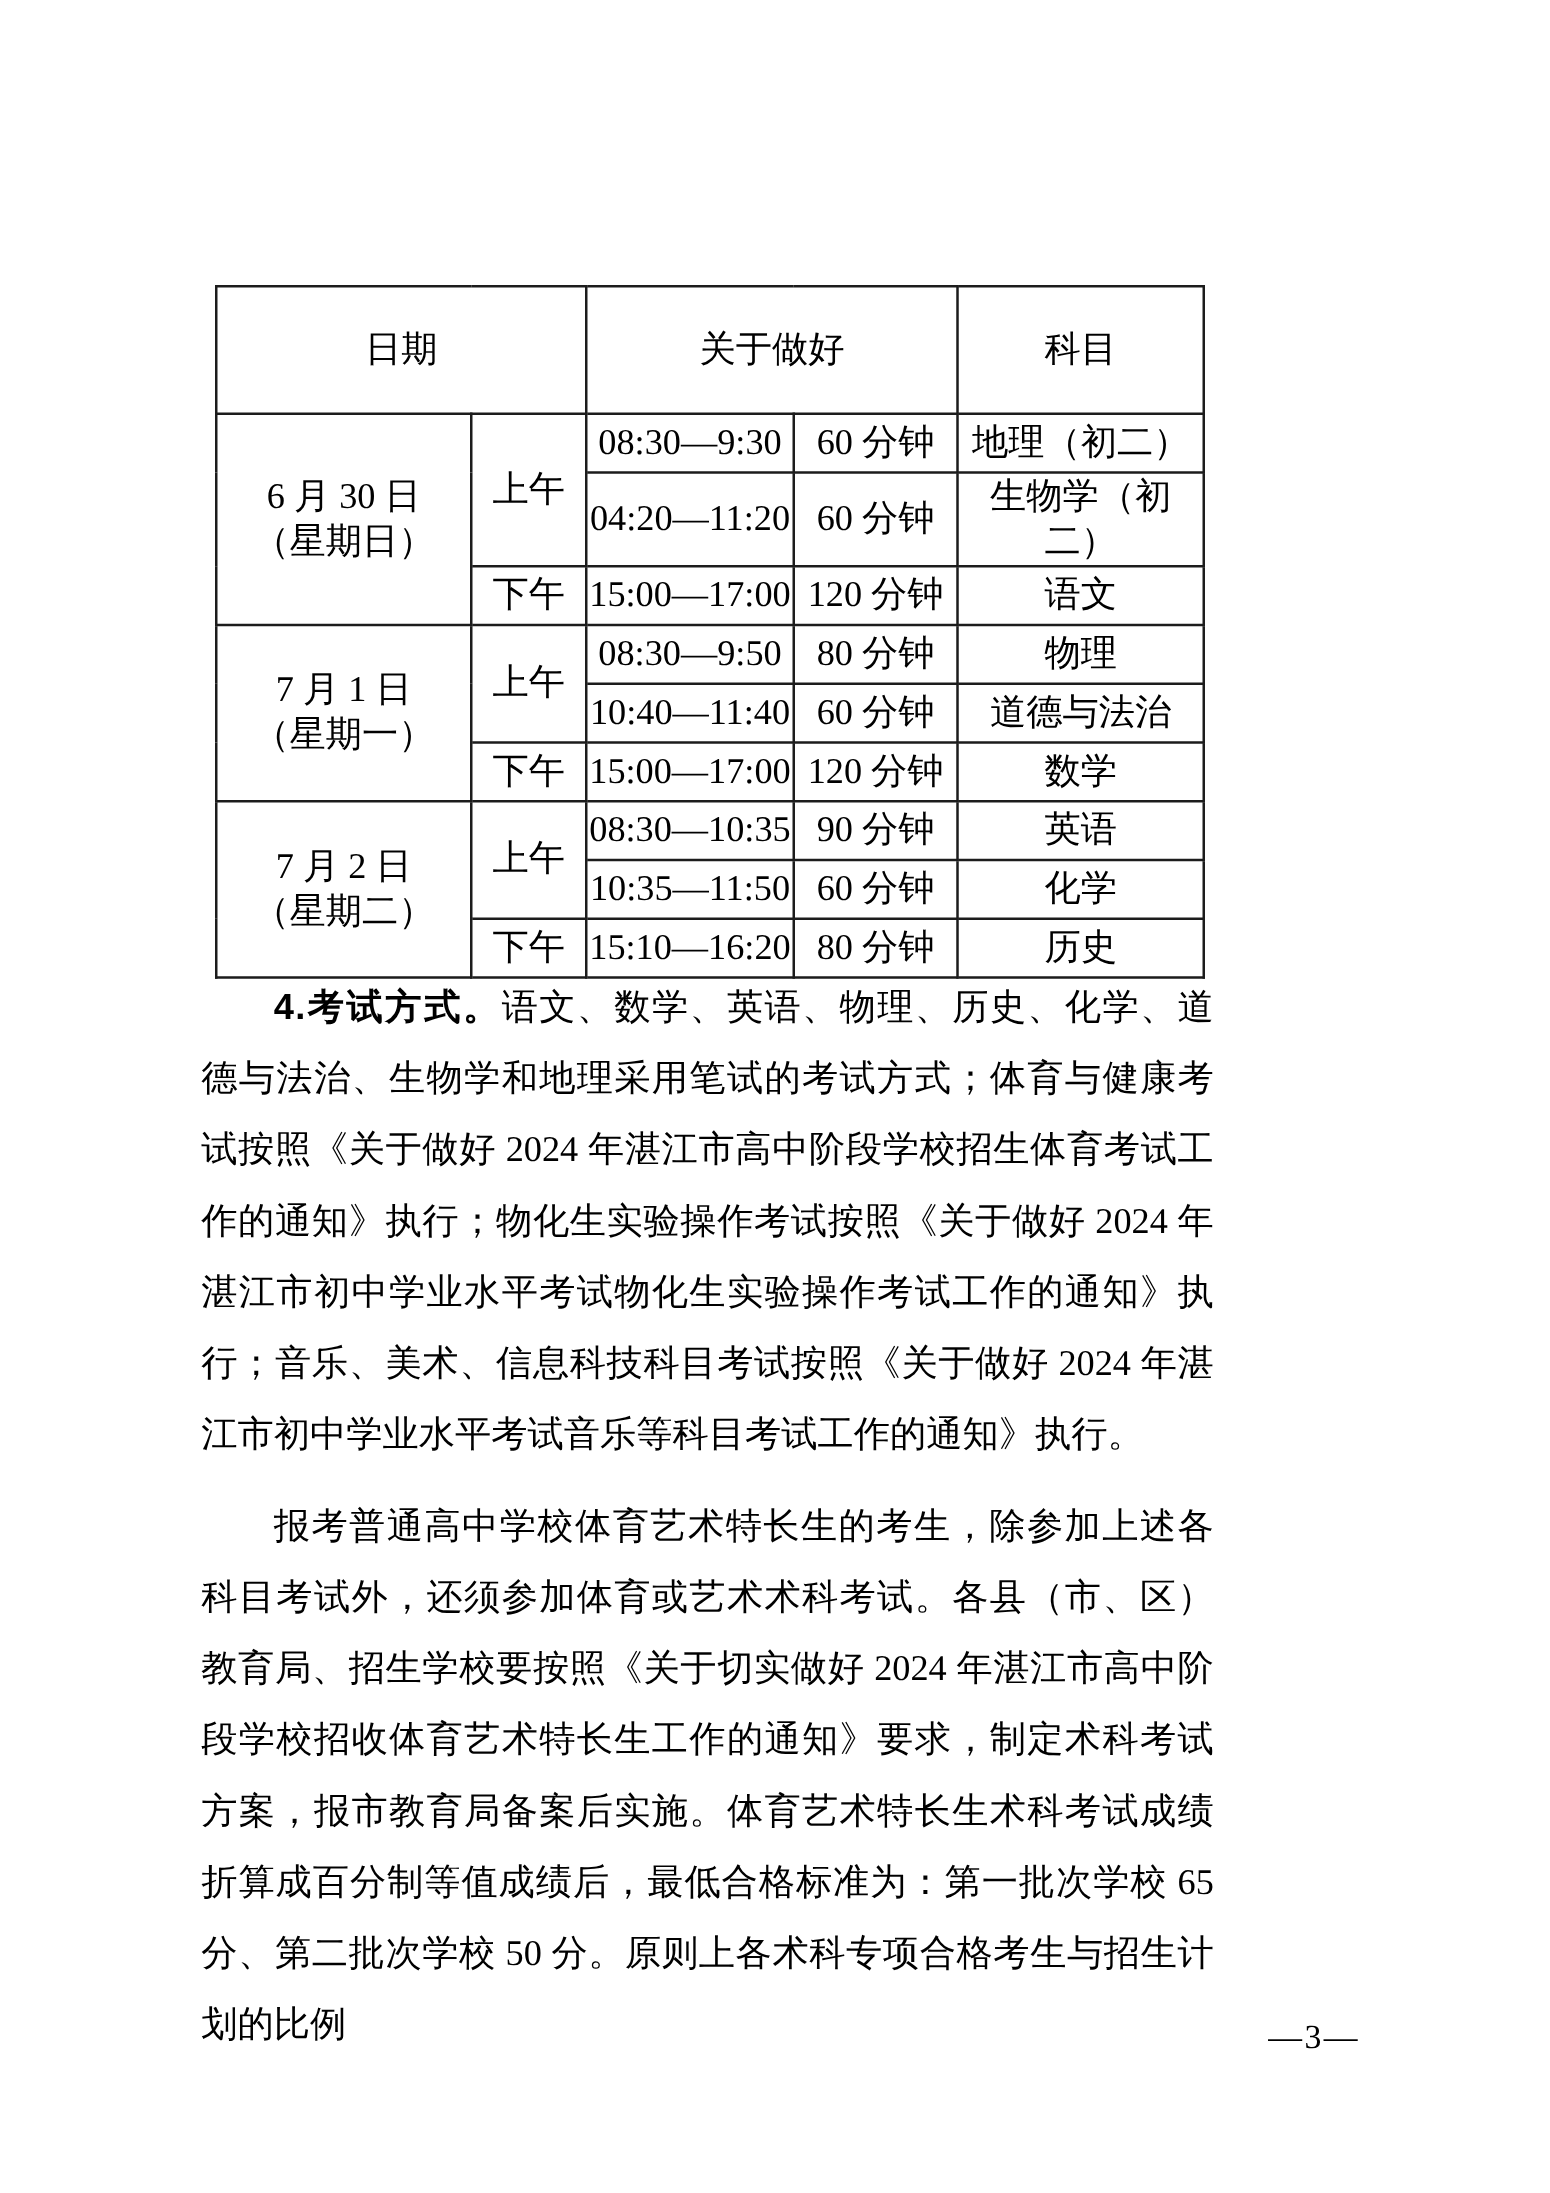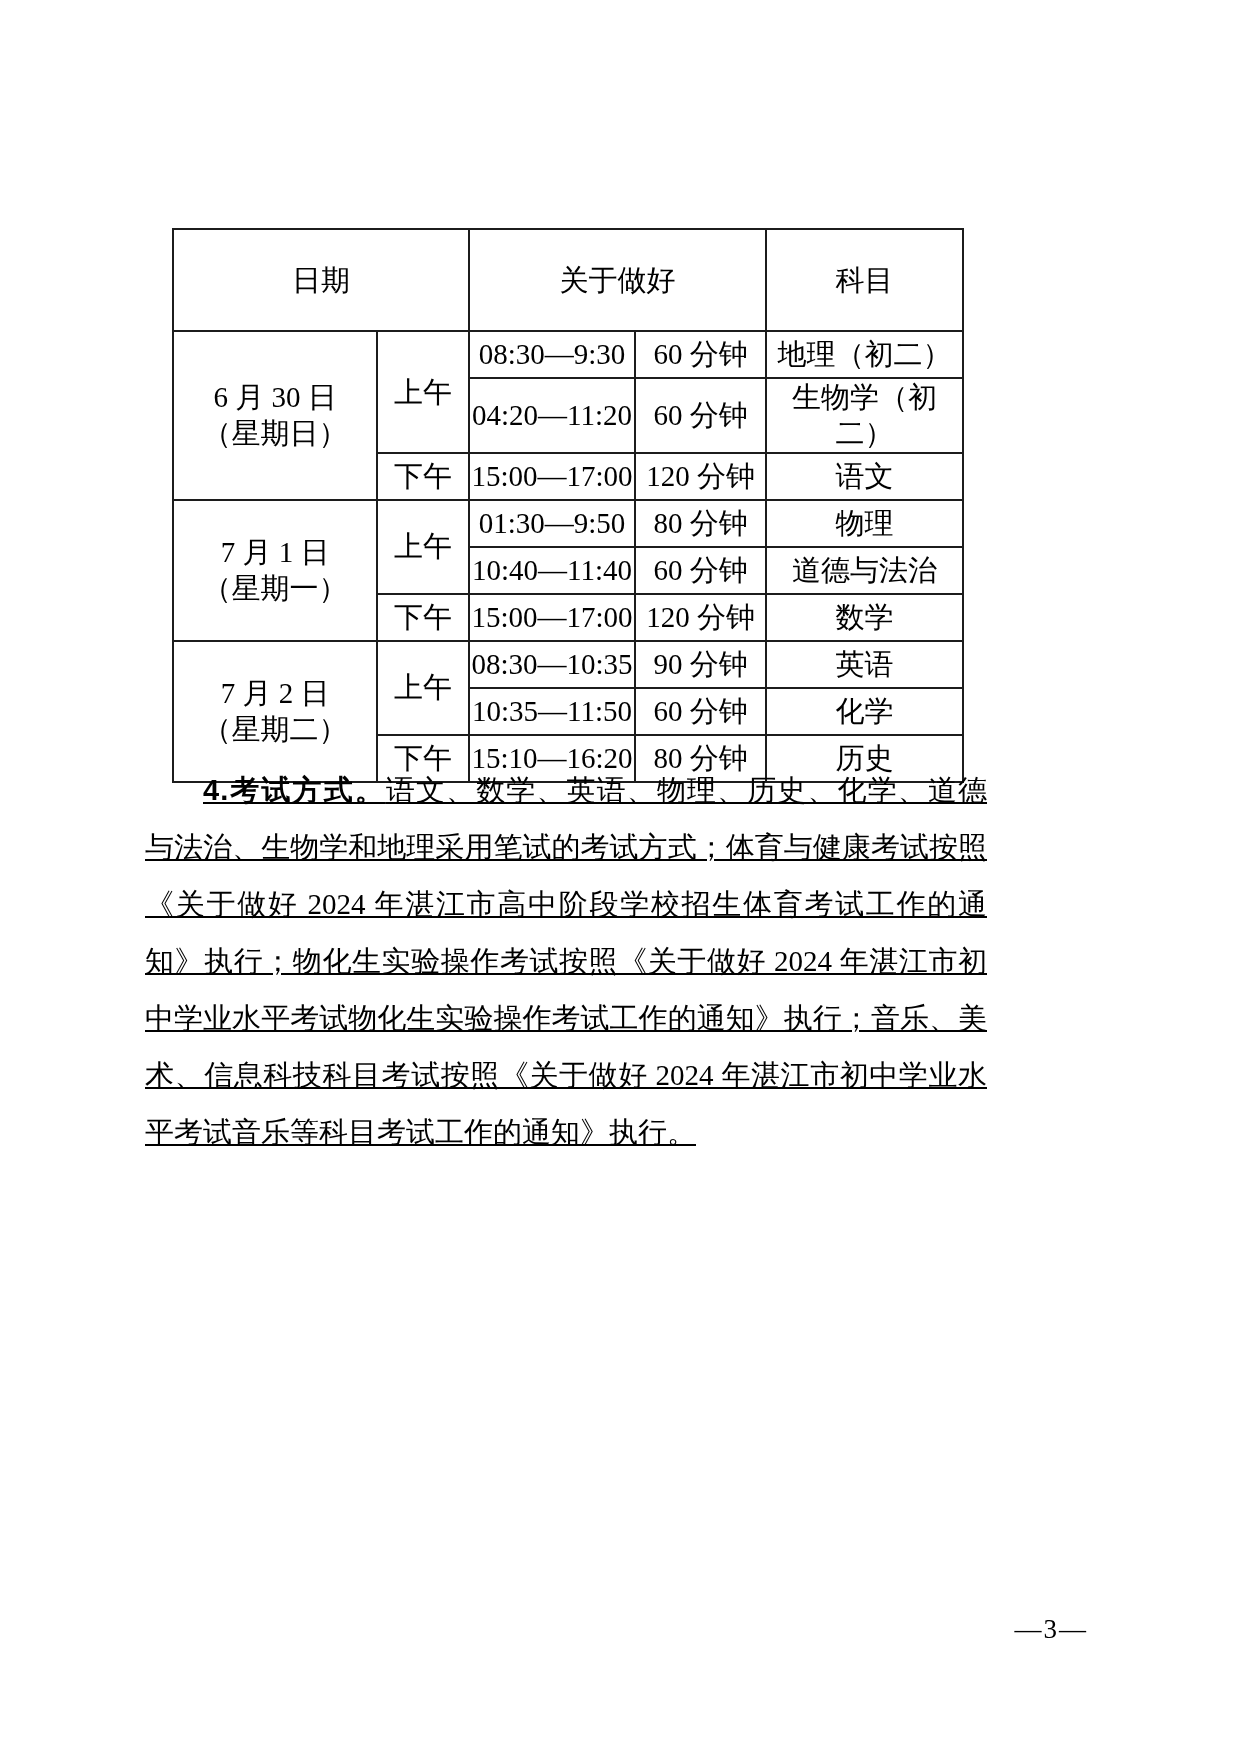--- a/index.html
+++ b/index.html
@@ -43,23 +43,22 @@
   .bodytext{
     position:absolute;
     left:145px; top:762px;
     width:842px;
     font-size:29px;
     line-height:57px;
     text-align:justify;
     text-justify:inter-character;
   }
   .bodytext p{
-    margin:0;
+    margin:16px;
     text-indent:2em;
-    text-decoration:underline;
   }
   .lead-bold{
     font-family:"Liberation Sans","DejaVu Sans",sans-serif;
     font-weight:700;
     letter-spacing:1px;
   }
 
   
   .page-number{
     position:absolute;
@@ -108,21 +107,21 @@
         <td>下午</td>
         <td>15:00—17:00</td>
         <td>120 分钟</td>
         <td>语文</td>
       </tr>
 
       <tr>
         <td rowspan="3" class="date-cell">7 月 1 日
 （星期一）</td>
         <td rowspan="2">上午</td>
-        <td>01:30—9:50</td>
+        <td>08:30—9:50</td>
         <td>80 分钟</td>
         <td>物理</td>
       </tr>
       <tr>
         <td>10:40—11:40</td>
         <td>60 分钟</td>
         <td>道德与法治</td>
       </tr>
       <tr>
         <td>下午</td>
@@ -148,17 +147,18 @@
         <td>下午</td>
         <td>15:10—16:20</td>
         <td>80 分钟</td>
         <td>历史</td>
       </tr>
     </tbody>
   </table>
 
   <div class="bodytext">
     <p><span class="lead-bold">4.考试方式。</span><span>语文、数学、英语、物理、历史、化学、道德与法治、生物学和地理采用笔试的考试方式；体育与健康考试按照《关于做好 2024 年湛江市高中阶段学校招生体育考试工作的通知》执行；物化生实验操作考试按照《关于做好 2024 年湛江市初中学业水平考试物化生实验操作考试工作的通知》执行；音乐、美术、信息科技科目考试按照《关于做好 2024 年湛江市初中学业水平考试音乐等科目考试工作的通知》执行。</span></p>
+    <p>报考普通高中学校体育艺术特长生的考生，除参加上述各科目考试外，还须参加体育或艺术术科考试。各县（市、区）教育局、招生学校要按照《关于切实做好 2024 年湛江市高中阶段学校招收体育艺术特长生工作的通知》要求，制定术科考试方案，报市教育局备案后实施。体育艺术特长生术科考试成绩折算成百分制等值成绩后，最低合格标准为：第一批次学校 65 分、第二批次学校 50 分。原则上各术科专项合格考生与招生计划的比例</p>
   </div>
 
   <div class="page-number">—3—</div>
 
 </div>
 
 </body></html>

